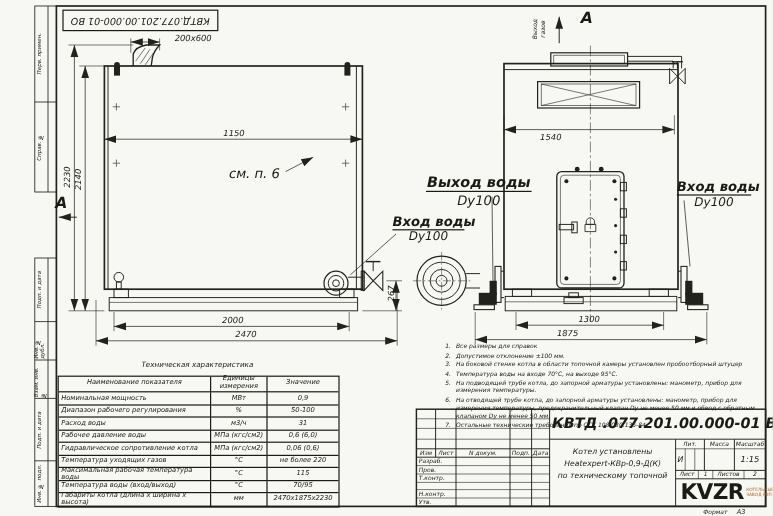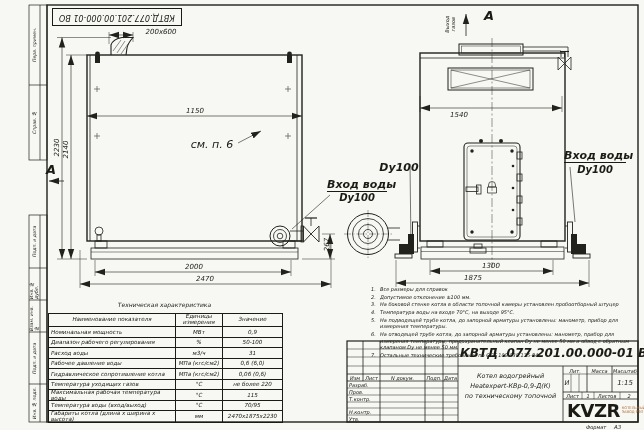--- a/index.html
+++ b/index.html
@@ -8,21 +8,21 @@
   svg.bg{position:absolute;left:0;top:0;}
   .t{position:absolute;font-style:italic;white-space:nowrap;color:#1b1b14;line-height:1;}
   .c{text-align:center;}
   .dim{font-size:7px;}
   .vrot{transform:rotate(-90deg);transform-origin:center center;}
   .vlab{position:absolute;display:flex;align-items:center;justify-content:center;
         writing-mode:vertical-rl;transform:rotate(180deg);font-size:4.6px;
         font-style:italic;color:#1b1b14;}
   .callout{font-size:12px;font-weight:bold;border-bottom:1px solid #1b1b14;
            text-align:center;padding-bottom:1px;}
-  .callout2{font-size:11px;font-weight:bold;text-align:center;}
+  .callout2{font-size:11px;font-weight:normal;text-align:center;}
   .stamp{position:absolute;left:52px;top:8px;width:128px;height:16px;
          border:1px solid #1b1b14;display:flex;align-items:center;justify-content:center;}
   .stamp span{font-size:8px;font-style:italic;transform:rotate(180deg);white-space:nowrap;}
   .tbl{position:absolute;left:48px;top:313px;width:233px;
        display:grid;grid-template-columns:127px 47px 59px;
        border:1.2px solid #1b1b14;background:transparent;}
   .tbl>div{border-right:0.8px solid #1b1b14;border-bottom:0.8px solid #1b1b14;
        font-size:5.6px;font-style:italic;display:flex;align-items:center;
        padding:0 2px;height:10.5px;box-sizing:border-box;}
   .tbl>div.h{height:13px;justify-content:center;text-align:center;line-height:1.05;}
@@ -270,20 +270,21 @@
 <div class="t dim c" style="left:137px;top:29px;width:48px">200x600</div>
 <div class="t dim c" style="left:179px;top:108px;width:32px">1150</div>
 <div class="t c" style="left:184px;top:139px;width:56px;font-size:11px">см. п. 6</div>
 <div class="t dim c vrot" style="left:42px;top:144px;width:30px">2230</div>
 <div class="t dim c vrot" style="left:51px;top:146px;width:30px">2140</div>
 <div class="t dim c" style="left:176px;top:264px;width:36px">2000</div>
 <div class="t dim c" style="left:184px;top:276px;width:42px">2470</div>
 <div class="t dim c vrot" style="left:315px;top:241px;width:24px">267</div>
 <div class="t" style="left:46px;top:163px;font-size:13px;font-weight:bold">А</div>
 
+<div class="t callout" style="left:355px;top:146px;width:88px">Выход воды</div>
 <div class="t callout2" style="left:372px;top:162px;width:54px">Dy100</div>
 <div class="t callout" style="left:327px;top:179px;width:60px;font-size:11px">Вход воды</div>
 <div class="t callout2" style="left:333px;top:193px;width:48px;font-size:10px">Dy100</div>
 
 <div class="t" style="left:484px;top:9px;font-size:13px;font-weight:bold">А</div>
 <div style="position:absolute;left:441px;top:4px;width:17px;height:40px">
   <span style="position:absolute;left:-11px;top:14px;width:40px;text-align:center;transform:rotate(-90deg);
                font-size:5px;font-style:italic;line-height:1.25;white-space:pre-line;display:block">Выход
 газов</span>
 </div>
@@ -352,21 +353,21 @@
         <span class="n">6.</span>
         <span class="x">На отводящей трубе котла, до запорной арматуры установлены: манометр, прибор для измерения температуры, предохранительный клапан Dу не менее 50 мм и обвод с обратным клапаном Dу не менее 50 мм.</span>
       </div>
   <div class="note">
         <span class="n">7.</span>
         <span class="x">Остальные технические требования по ОСТ 108.030.135-84</span>
       </div>
 </div>
 
 <div class="t" style="left:460px;top:347px;width:176px;font-size:12px;text-align:center;font-weight:bold">КВТД .077.201.00.000-01  ВО</div>
-<div class="t c" style="left:459px;top:373px;width:103px;font-size:6.4px">Котел водогрейный</div>
+<div class="t c" style="left:459px;top:373px;width:103px;font-size:6.4px">Котел установлены</div>
 <div class="t c" style="left:459px;top:383px;width:103px;font-size:6.4px">Heatexpert-КВр-0,9-Д(К)</div>
 <div class="t c" style="left:459px;top:393px;width:103px;font-size:6.4px">по техническому топочной</div>
 
 <div class="tb-lab c" style="left:347px;top:375px;width:16px">Изм</div>
 <div class="tb-lab c" style="left:363px;top:375px;width:17px">Лист</div>
 <div class="tb-lab c" style="left:380px;top:375px;width:45px">N докум.</div>
 <div class="tb-lab c" style="left:425px;top:375px;width:18px">Подп.</div>
 <div class="tb-lab c" style="left:443px;top:375px;width:15px">Дата</div>
 <div class="tb-lab" style="left:349px;top:382px">Разраб.</div>
 <div class="tb-lab" style="left:349px;top:389px">Пров.</div>

